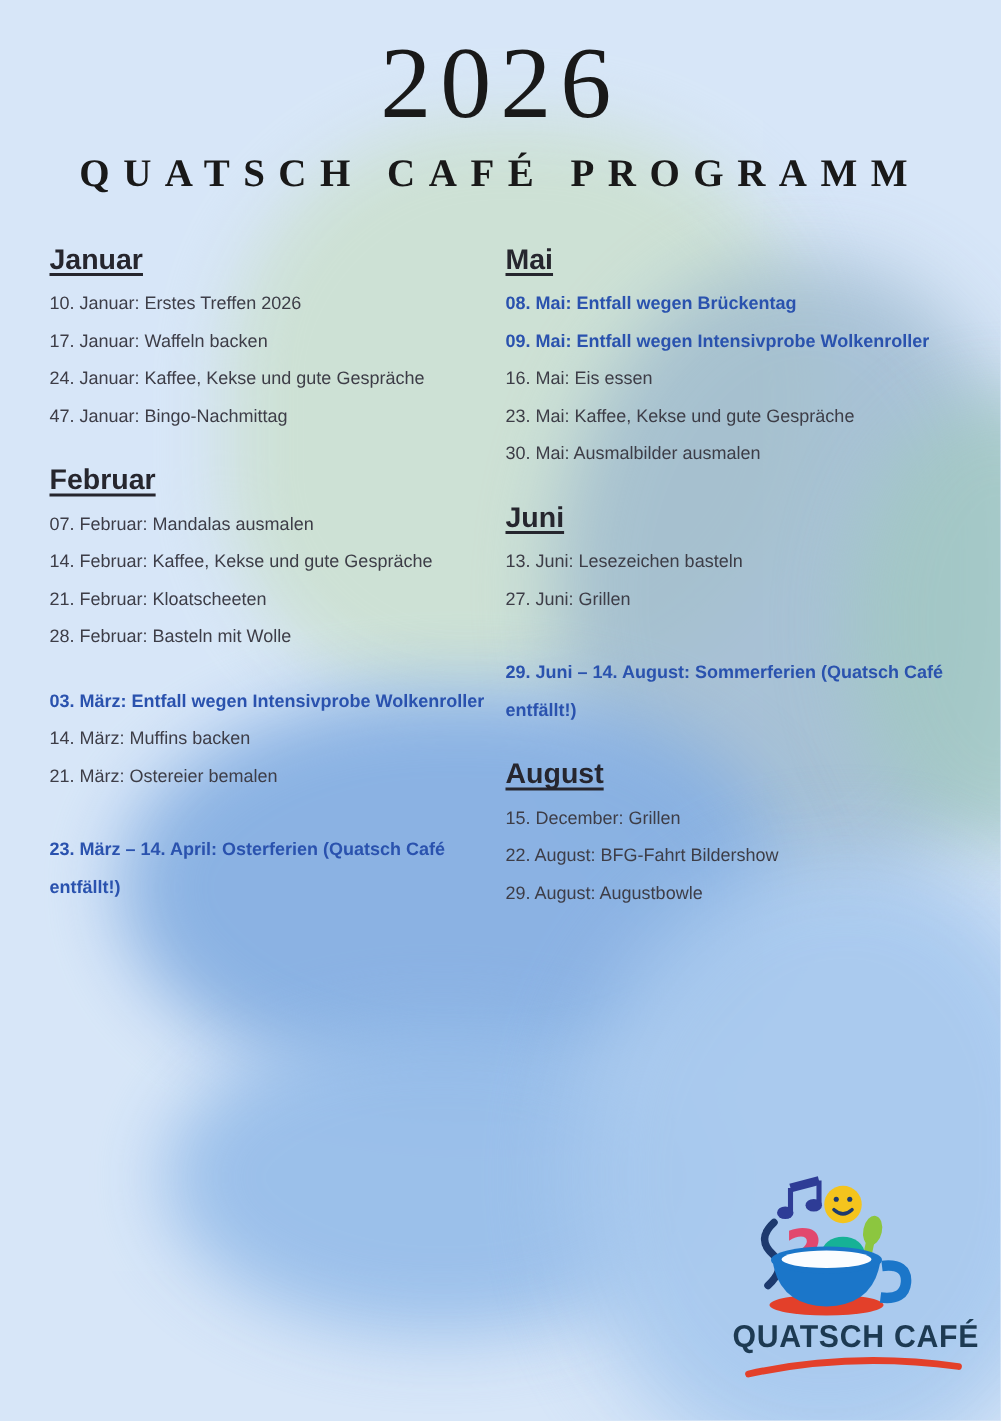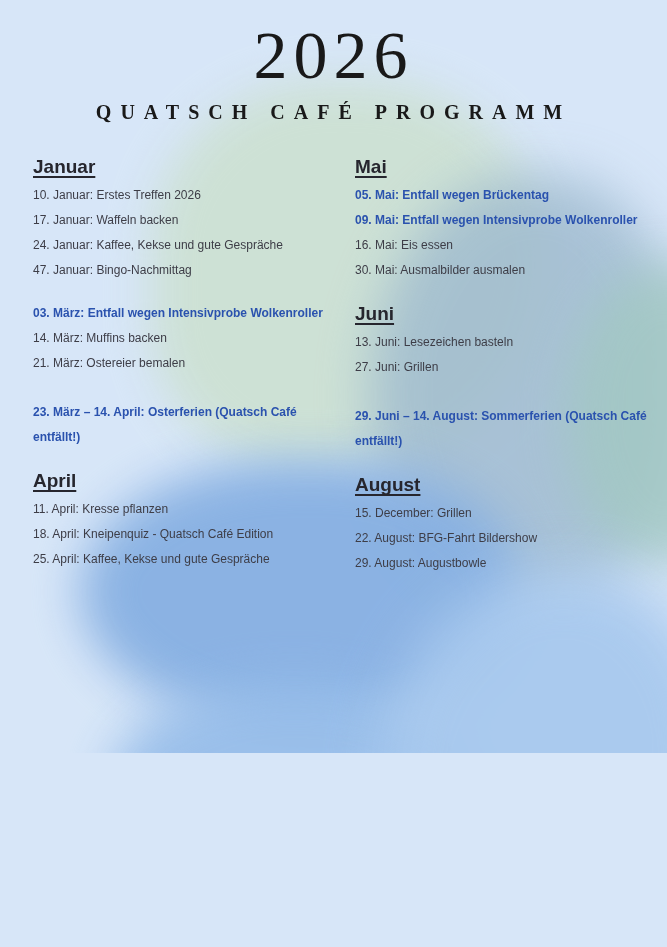--- a/index.html
+++ b/index.html
@@ -1,18 +1,18 @@
 <!DOCTYPE html>
 <html lang="de"><head>
 <meta charset="utf-8">
 <style>
   html,body{margin:0;padding:0;background:#d7e6f8;}
   .page{
     position:relative;
-    width:667px;height:753px;
+    width:667px;height:947px;
     overflow:hidden;
     background:var(--bg,#d7e6f8);
     font-family:"Liberation Sans",sans-serif;
   }
   
   .blob{position:absolute;z-index:0;pointer-events:none;}
   .blob-green   {left:150px;top:80px;  width:400px;height:390px;background:#cde1d4;border-radius:48% 52% 58% 42%;filter:blur(22px);opacity:.95;}
   .blob-grayblue{left:370px;top:175px; width:310px;height:430px;background:#9db9ce;border-radius:55% 45% 48% 52%;filter:blur(26px);opacity:.8;}
   .blob-teal    {left:565px;top:265px; width:200px;height:300px;background:#a2c8c2;border-radius:50%;filter:blur(24px);opacity:.8;}
   .blob-blue-mid{left:80px; top:460px; width:440px;height:270px;background:#87b0e2;border-radius:52% 48% 45% 55%;filter:blur(24px);opacity:.95;}
@@ -22,27 +22,27 @@
   header{position:relative;z-index:2;text-align:center;padding-top:18px;}
   .year{
     margin:0;
     font-family:"Liberation Serif","DejaVu Serif",serif;
     font-weight:400;font-size:68px;line-height:74px;
     letter-spacing:6px;color:var(--title,#191919);
   }
   .subtitle{
     margin-top:9px;
     font-family:"Liberation Serif","DejaVu Serif",serif;
-    font-weight:700;font-size:20px;
+    font-weight:700;font-size:26px;
     letter-spacing:9px;color:var(--title,#191919);
   }
 
   .columns{
     position:relative;z-index:2;
-    display:flex;gap:22px;
+    display:flex;gap:4px;
     padding:0 16px 0 33px;
     margin-top:30px;
   }
   .column{width:300px;flex:0 0 300px;}
   .column.right{flex:0 0 305px;width:305px;}
   .month{margin:0 0 18px 0;}
   .month-title{
     margin:0 0 3px 0;
     font-size:19px;line-height:26px;font-weight:700;
     color:var(--heading,#26262e);
@@ -96,38 +96,40 @@
   <main class="columns">
     <div class="column left" id="col-left">
         <section class="month">
           <p class="month-title-wrap"><span class="month-title">Januar</span></p>
           <p class="event">10. Januar: Erstes Treffen 2026</p>
           <p class="event">17. Januar: Waffeln backen</p>
           <p class="event">24. Januar: Kaffee, Kekse und gute Gespräche</p>
           <p class="event">47. Januar: Bingo-Nachmittag</p>
         </section>
         <section class="month">
+          <p class="month-title-wrap"><span class="month-title">Februar</span></p>
+          <p class="event">07. Februar: Mandalas ausmalen</p>
+          <p class="event">14. Februar: Kaffee, Kekse und gute Gespräche</p>
+          <p class="event">21. Februar: Kloatscheeten</p>
+          <p class="event">28. Februar: Basteln mit Wolle</p>
+        </section>
+        <section class="month">
           <p class="event highlight">03. März: Entfall wegen Intensivprobe Wolkenroller</p>
           <p class="event">14. März: Muffins backen</p>
           <p class="event">21. März: Ostereier bemalen</p>
           <p class="event highlight gap">23. März – 14. April: Osterferien (Quatsch Café entfällt!)</p>
         </section>
-        <section class="month">
-          <p class="month-title-wrap"><span class="month-title">April</span></p>
-          <p class="event">11. April: Kresse pflanzen</p>
-          <p class="event">18. April: Kneipenquiz - Quatsch Café Edition</p>
-          <p class="event">25. April: Kaffee, Kekse und gute Gespräche</p>
-        </section>
       </div>
     <div class="column right" id="col-right">
         <section class="month">
           <p class="month-title-wrap"><span class="month-title">Mai</span></p>
-          <p class="event highlight">05. Mai: Entfall wegen Brückentag</p>
+          <p class="event highlight">08. Mai: Entfall wegen Brückentag</p>
           <p class="event highlight">09. Mai: Entfall wegen Intensivprobe Wolkenroller</p>
           <p class="event">16. Mai: Eis essen</p>
+          <p class="event">23. Mai: Kaffee, Kekse und gute Gespräche</p>
           <p class="event">30. Mai: Ausmalbilder ausmalen</p>
         </section>
         <section class="month">
           <p class="month-title-wrap"><span class="month-title">Juni</span></p>
           <p class="event">13. Juni: Lesezeichen basteln</p>
           <p class="event">27. Juni: Grillen</p>
           <p class="event highlight gap">29. Juni – 14. August: Sommerferien (Quatsch Café entfällt!)</p>
         </section>
         <section class="month">
           <p class="month-title-wrap"><span class="month-title">August</span></p>

